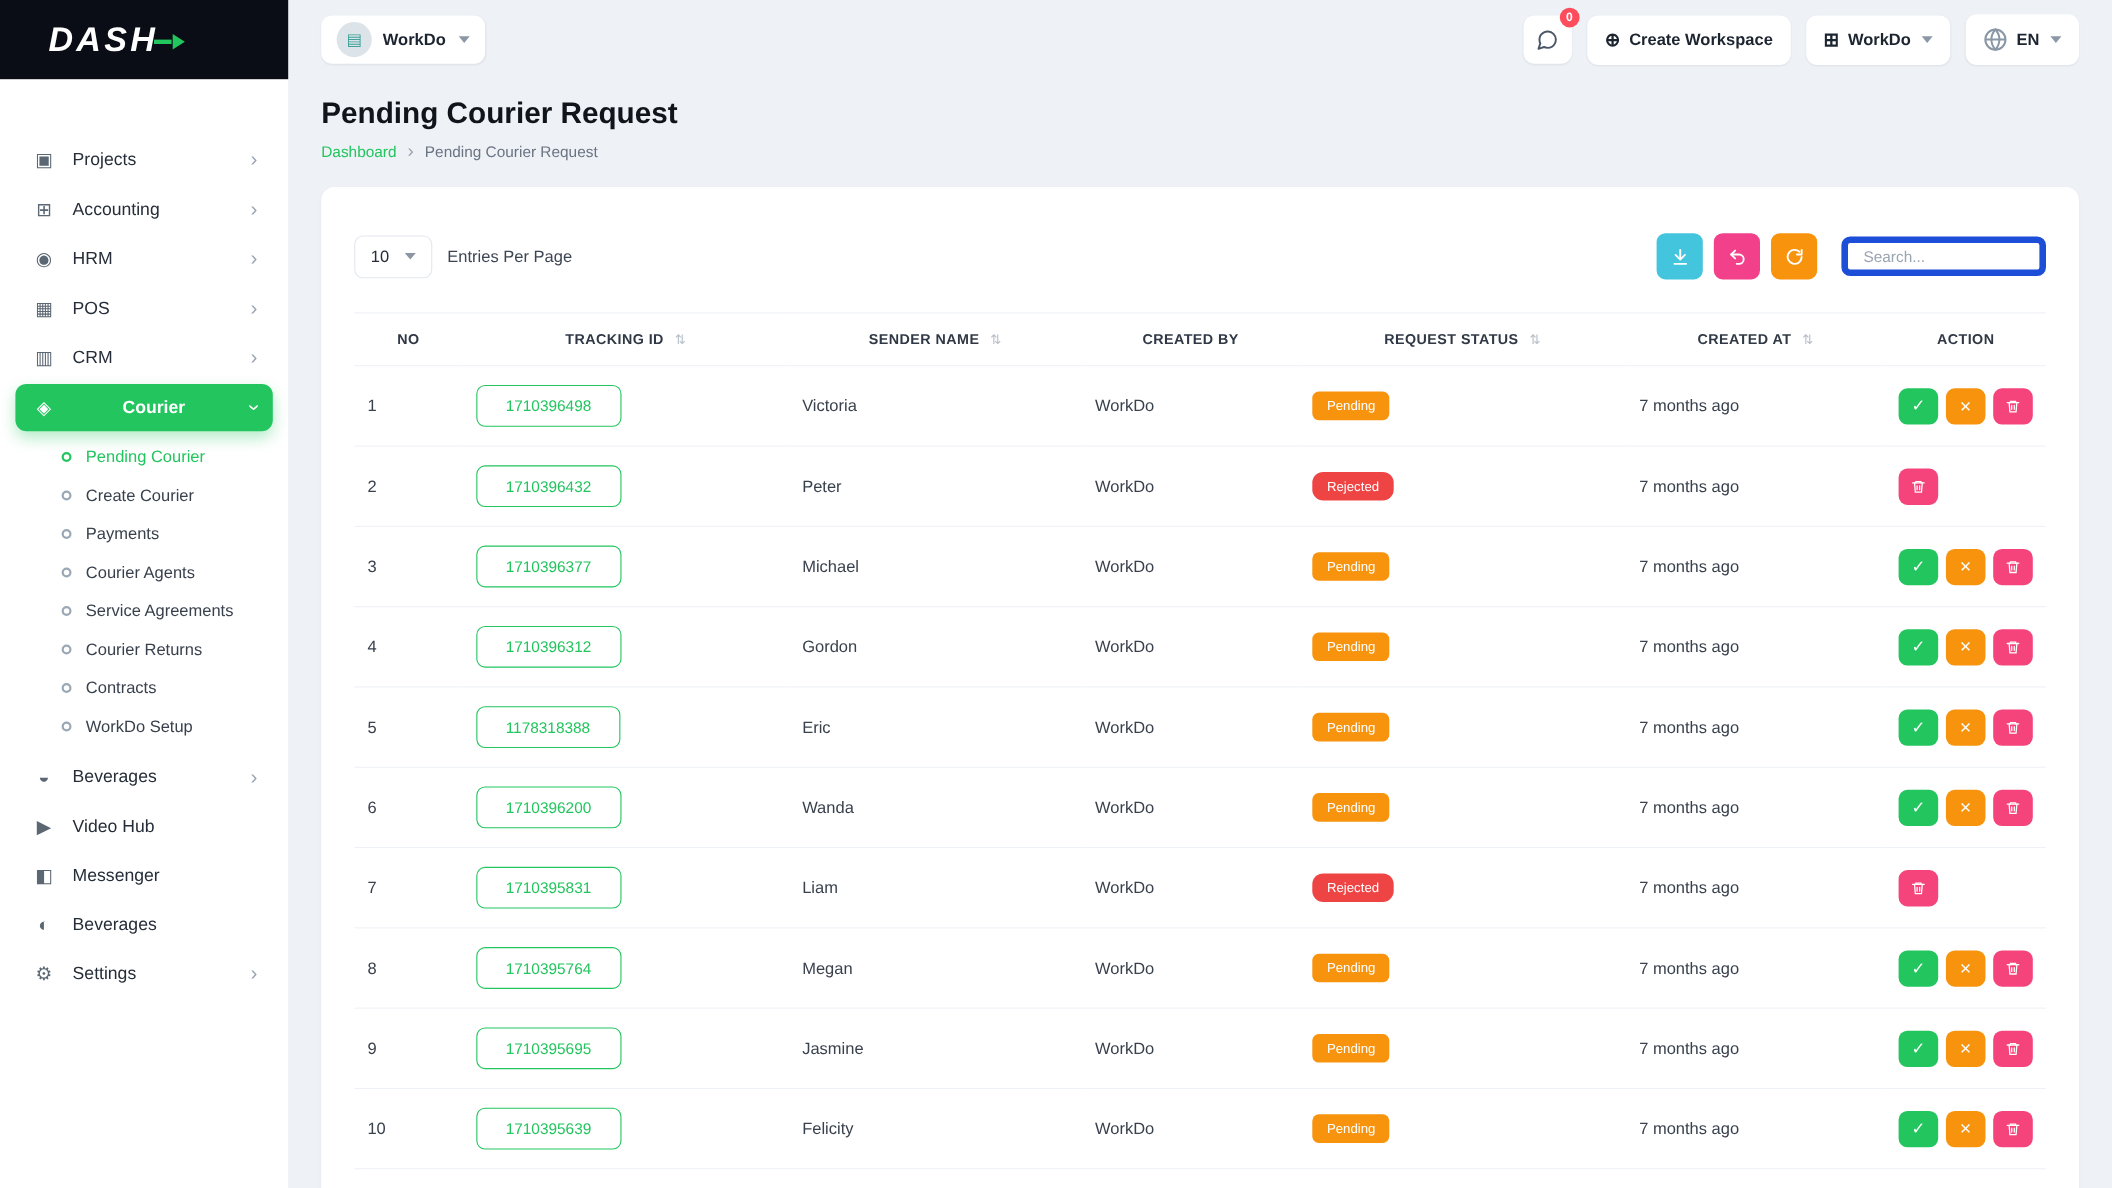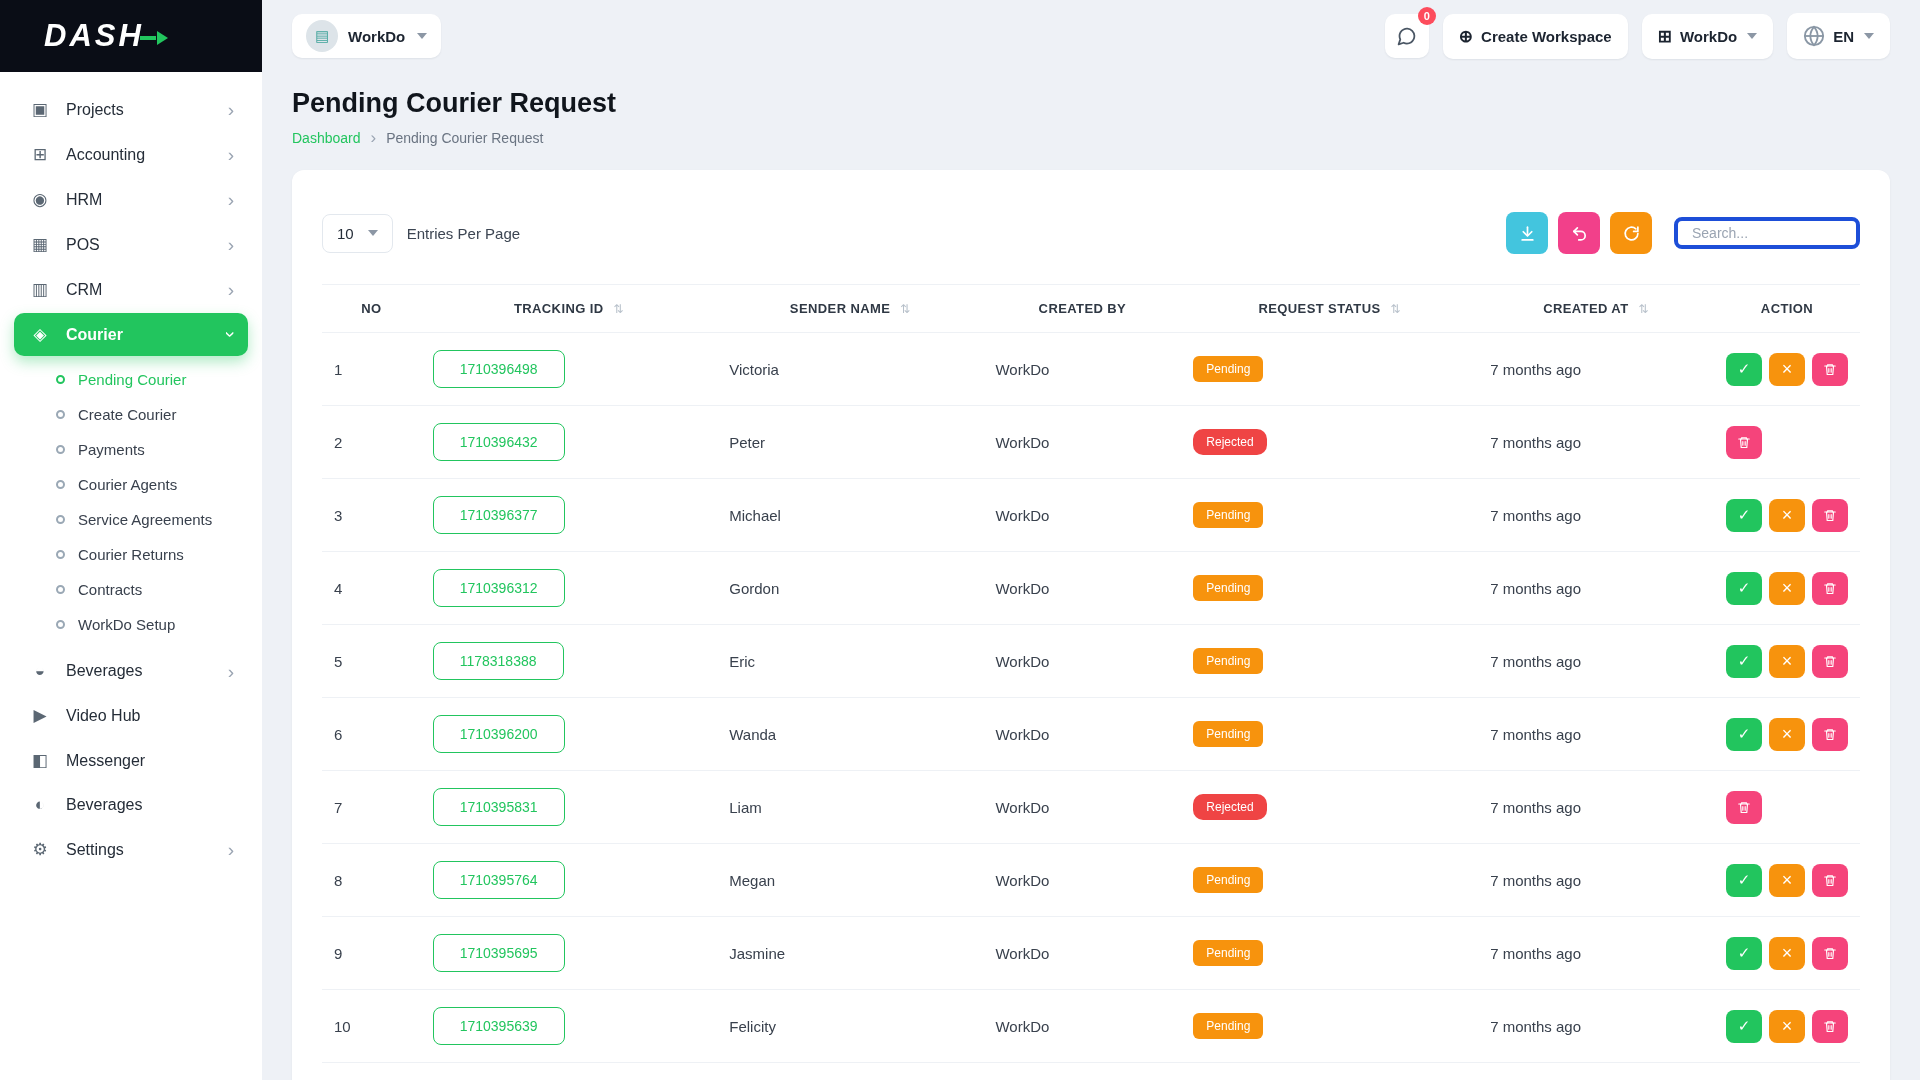--- a/index.html
+++ b/index.html
@@ -5,21 +5,21 @@
   * { box-sizing: border-box; }
   html,body { margin:0; padding:0; }
   body {
     width:1920px; height:1080px; overflow:hidden;
     font-family:"Liberation Sans", sans-serif;
     background:#eef1f6; color:#222;
   }
   .app { display:flex; width:100%; height:100%; }
 
   
-  .sidebar { width:262px; flex-shrink:0; background:#fff; display:flex; flex-direction:column; }
+  .sidebar { width:262px; flex-shrink:0; background:#fff; display:flex; flex-direction:column;gap:36px; }
   .logo-block { height:72px; background:#0a0d16; display:flex; align-items:center; padding-left:44px; }
   .logo-text { position:relative; color:#fff; font-size:31px; font-weight:800; font-style:italic; letter-spacing:3px; }
   .logo-bar { position:absolute; left:-4px; right:-12px; top:54%; height:4px; background:#22c55e; }
   .logo-arrowhead { position:absolute; right:-24px; top:calc(54% - 5px); width:0; height:0;
     border-left:11px solid #22c55e; border-top:7px solid transparent; border-bottom:7px solid transparent; }
   .nav { padding:16px 14px 18px; overflow:hidden; }
   .nav-item { display:flex; align-items:center; gap:14px; padding:11px 14px; border-radius:10px;
     color:#252d38; font-size:16px; cursor:pointer; margin-bottom:2px; }
   .nav-icon { width:24px; text-align:center; font-size:17px; color:#5b6773; font-style:normal; }
   .nav-label { flex:1; }
@@ -66,21 +66,21 @@
   .toolbar { display:flex; align-items:center; margin-bottom:30px; }
   .select-box { display:flex; align-items:center; gap:12px; border:1px solid #e3e8ee; border-radius:8px;
     padding:10px 14px; font-size:15px; color:#252d38; background:#fff; cursor:pointer; }
   .per-page-label { margin-left:14px; font-size:15px; color:#3c4552;text-align:right; }
   .toolbar-spacer { flex:1; }
   .tool-btn { width:42px; height:42px; border:none; border-radius:8px; display:flex; align-items:center;
     justify-content:center; cursor:pointer; margin-left:10px; }
   .tool-btn.download { background:#43c5de; }
   .tool-btn.undo { background:#f2408a; }
   .tool-btn.refresh { background:#f7930d; }
-  .search-input { margin-left:22px; width:186px; padding:4px 14px; border:4px solid #1d4ed8; border-radius:8px;
+  .search-input { margin-left:22px; width:186px; padding:4px 14px; border:6px solid #1d4ed8; border-radius:8px;
     font-size:14px; color:#333; outline:none; font-family:inherit; background:#fff; }
   .search-input::placeholder { color:#9aa4b2; }
 
   table { width:100%; border-collapse:collapse; }
   thead th { border-top:1px solid #eef1f5; border-bottom:1px solid #eef1f5; padding:16px 12px; text-align:center;
     font-size:13px; letter-spacing:.4px; color:#2f3844; font-weight:700; white-space:nowrap; }
   th .sort { color:#b7c0ca; font-size:12px; margin-left:10px; font-weight:400; }
   tbody td { border-bottom:1px solid #eef1f5; padding:17px 12px; font-size:15px; color:#39414d; }
   .tracking-pill { border:1px solid #22c55e; color:#22c55e; background:#fff; border-radius:8px;
     padding:10px 26px; font-size:14px; cursor:pointer; font-family:Liberation Sans, sans-serif; }
@@ -129,21 +129,21 @@
         <span class="nav-label">POS</span>
         <span class="chev">›</span>
       </div>
       <div class="nav-item">
         <span class="nav-icon">▥</span>
         <span class="nav-label">CRM</span>
         <span class="chev">›</span>
       </div>
       <div class="nav-item active">
         <span class="nav-icon">◈</span>
-        <span class="nav-label" style="font-weight:700;">Courier</span>
+        <span class="nav-label" style="font-weight:700;text-align:center;">Courier</span>
         <span class="chev down">›</span>
       </div>
 
       <div class="submenu">
         <div class="sub-item active">
           <span class="dot"></span>
           <span>Pending Courier</span>
         </div>
         <div class="sub-item">
           <span class="dot"></span>

